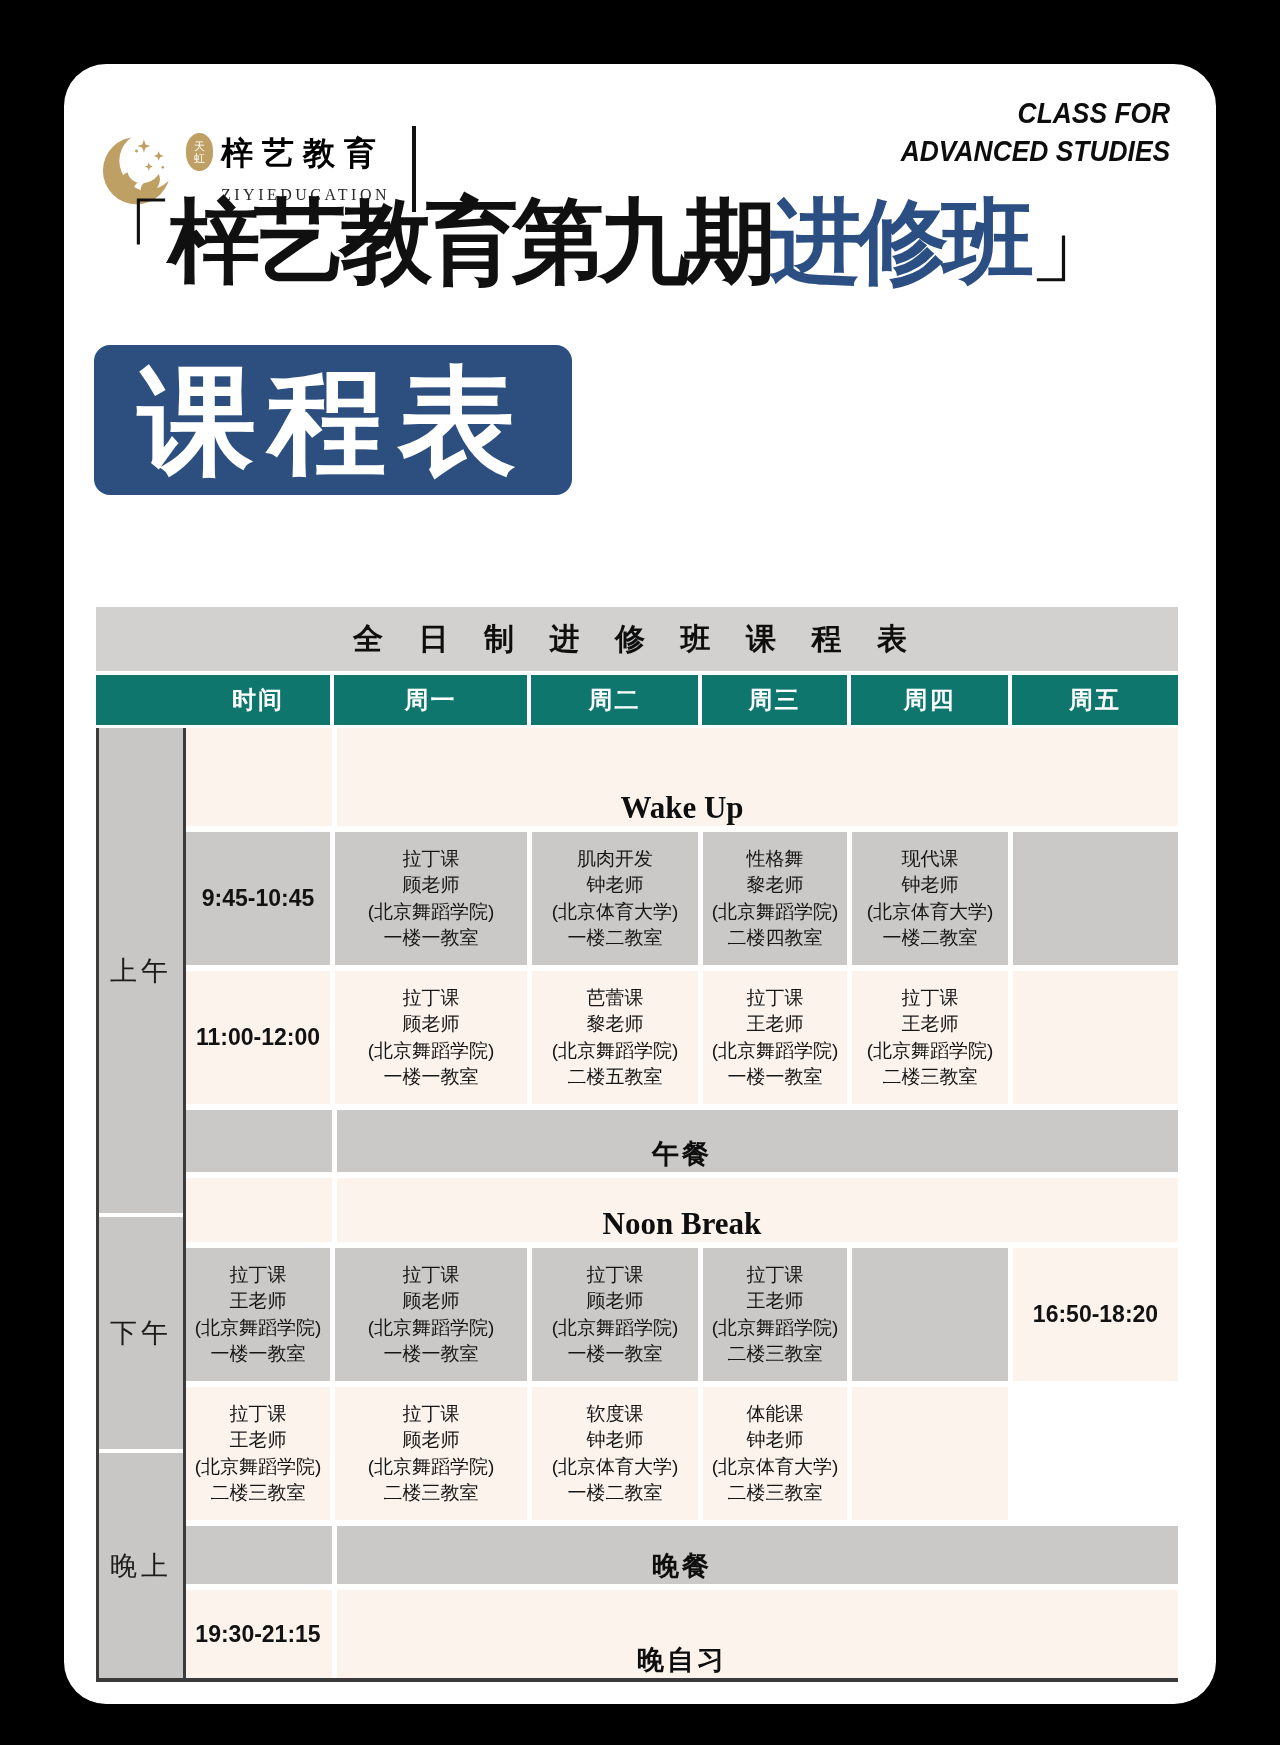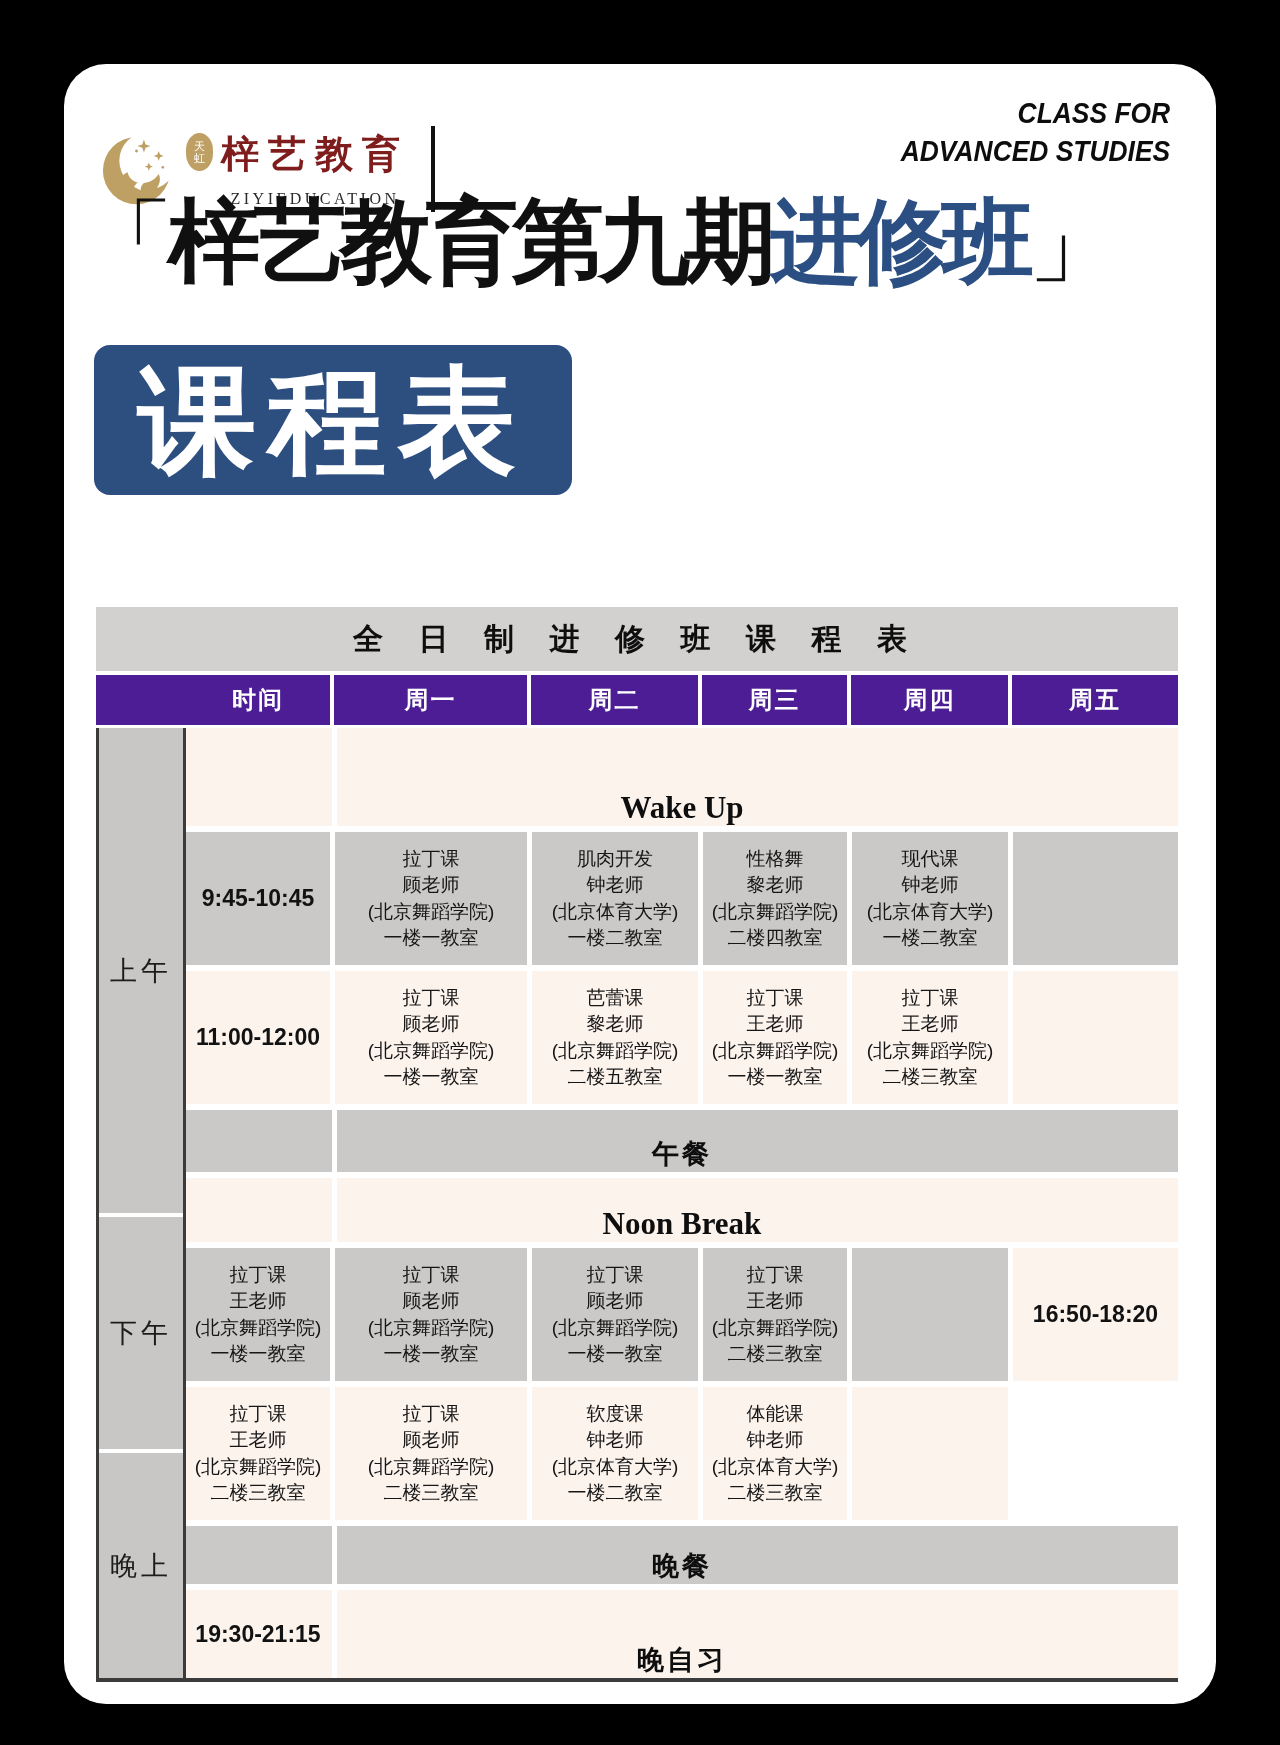--- a/index.html
+++ b/index.html
@@ -13,22 +13,22 @@
   .brand-row { position:absolute; left:34px; right:46px; top:26px; height:150px;
                display:flex; justify-content:space-between; }
   .brand-left { display:flex; align-items:center; }
   .emblem { width:82px; height:88px; margin-top:8px; }
   .seal { width:27px; height:38px; background:#bfa064; border-radius:50% / 46%;
           color:#fff; font-size:11px; line-height:12px; text-align:center;
           display:flex; align-items:center; justify-content:center;
           margin:-26px 8px 0 6px; font-family:"Liberation Serif","DejaVu Serif",serif; }
   .seal span { display:block; width:12px; word-break:break-all; }
   .brand-names { margin-top:6px; }
-  .brand-cn { font-family:"Liberation Serif","DejaVu Serif",serif; font-size:38px;
-              letter-spacing:9px; color:#7f1d1d; font-weight:600; }
+  .brand-cn { font-family:"Liberation Serif","DejaVu Serif",serif; font-size:32px;
+              letter-spacing:9px; color:#000000; font-weight:600; }
   .brand-en { font-family:"Liberation Serif","DejaVu Serif",serif; font-size:16px;
               letter-spacing:3.5px; color:#2a2a2a; margin-top:10px;text-align:center; }
   .brand-divider { width:4px; height:86px; background:#111; margin-left:22px; margin-top:8px; }
   .tagline { text-align:right; font-style:italic; font-weight:900; font-size:30px;
              line-height:38px; color:#0d0d0d; letter-spacing:0px; margin-top:4px;
              transform:scaleX(0.88); transform-origin:100% 0; white-space:nowrap; }
 
   
   .main-title { position:absolute; left:18px; top:122px; width:1116px;
                 font-family:"Liberation Serif","DejaVu Serif",serif; font-weight:900;
@@ -45,21 +45,21 @@
                        color:#fff; font-size:118px; letter-spacing:12px; margin-top:6px;
                        white-space:nowrap; }
 
   
   .table { position:absolute; left:32px; top:543px; width:1082px; }
   .t-title { height:64px; background:#d3d1cf; text-align:center; line-height:64px;
              font-family:"Liberation Serif","DejaVu Serif",serif; font-weight:700;
              font-size:30px; letter-spacing:14px; color:#0e0e0e; margin-bottom:4px; }
   .t-header { display:grid; grid-template-columns:234px 197px 171px 149px 161px 170px;
               height:50px; margin-bottom:3px; }
-  .h-cell { background:#4c1d95; color:#fff; display:flex; align-items:center; justify-content:center;
+  .h-cell { background:#0f766e; color:#fff; display:flex; align-items:center; justify-content:center;
             font-family:"Liberation Serif","DejaVu Serif",serif; font-weight:700; font-size:24px;
             letter-spacing:2px; }
   .h-cell.day { border-left:4px solid #fff; }
   .h-time { padding-left:90px; }
 
   .t-body { display:flex; }
   .sections { width:90px; display:flex; flex-direction:column; gap:4px;
               border-left:3px solid #3b3b3b; border-right:3px solid #3b3b3b; background:#fff; }
   .section { background:#c9c7c5; display:flex; align-items:center; justify-content:center;
              font-size:27px; letter-spacing:4px; color:#1c1c1c; font-weight:500; }

